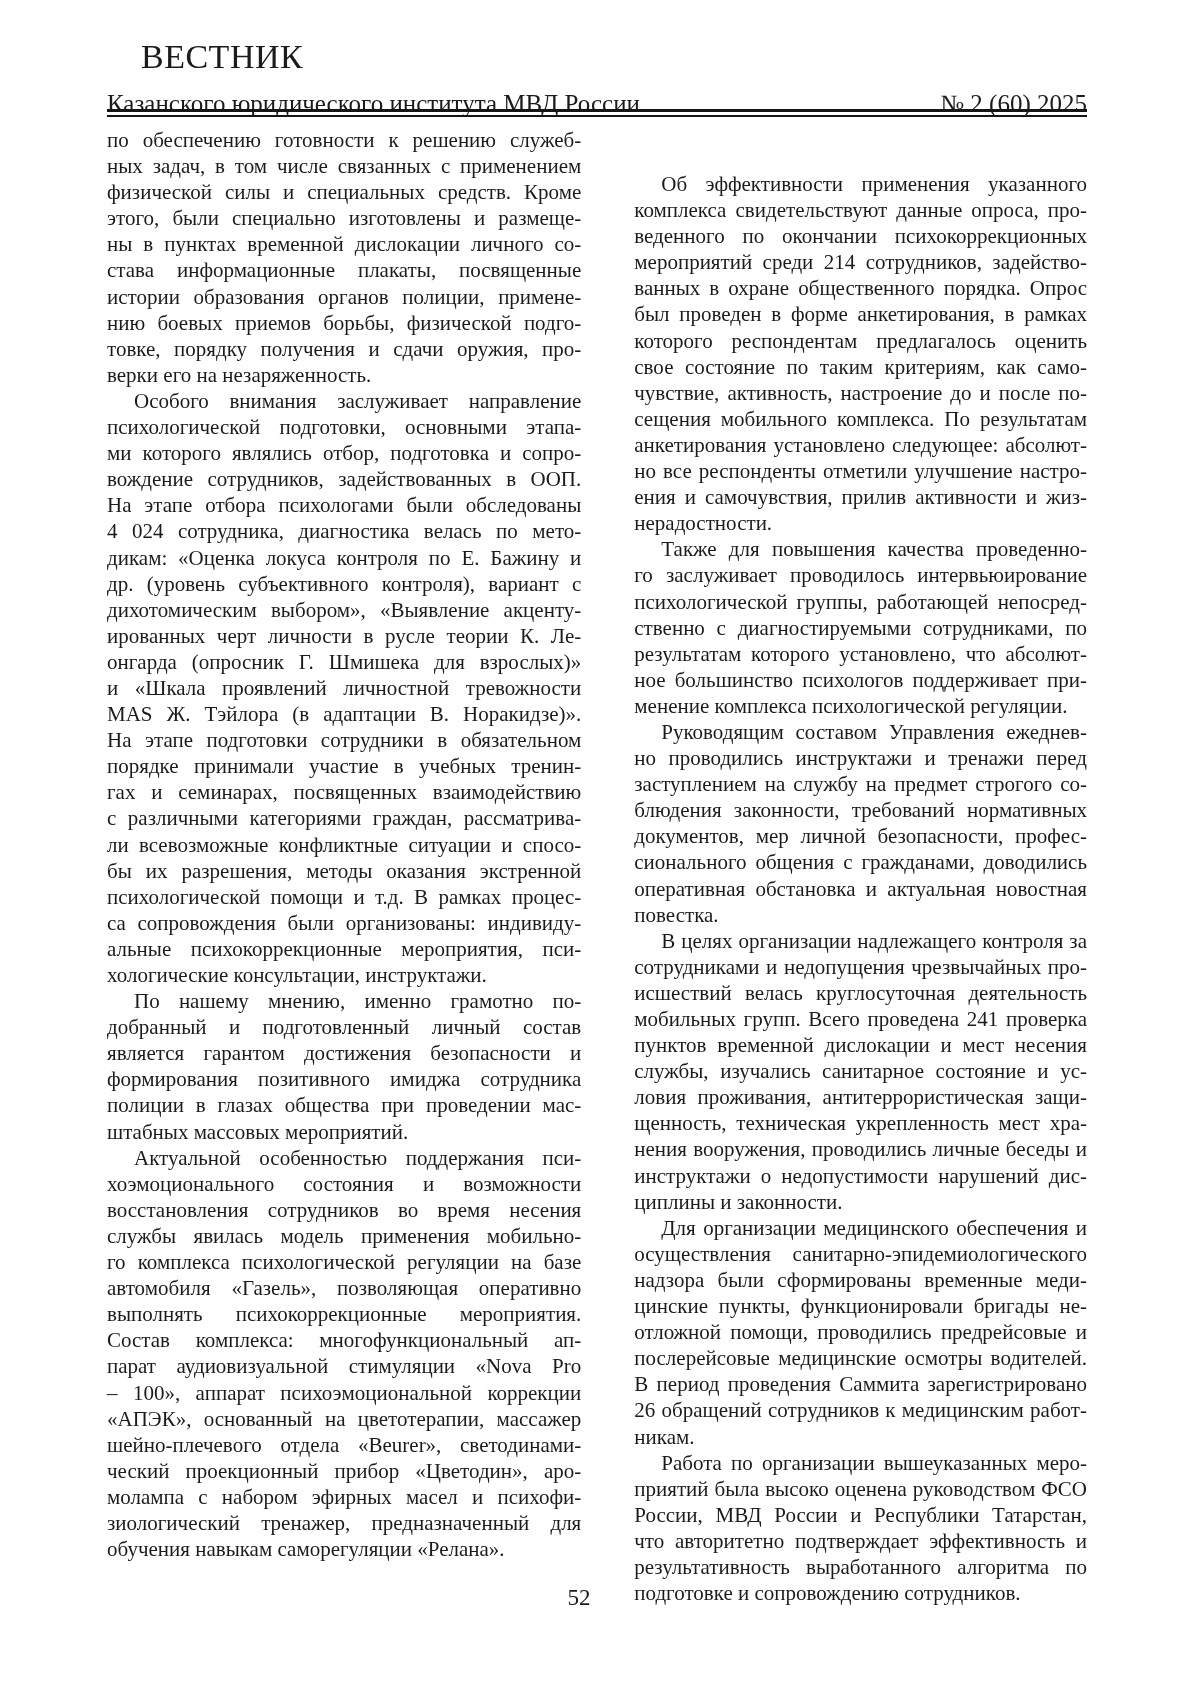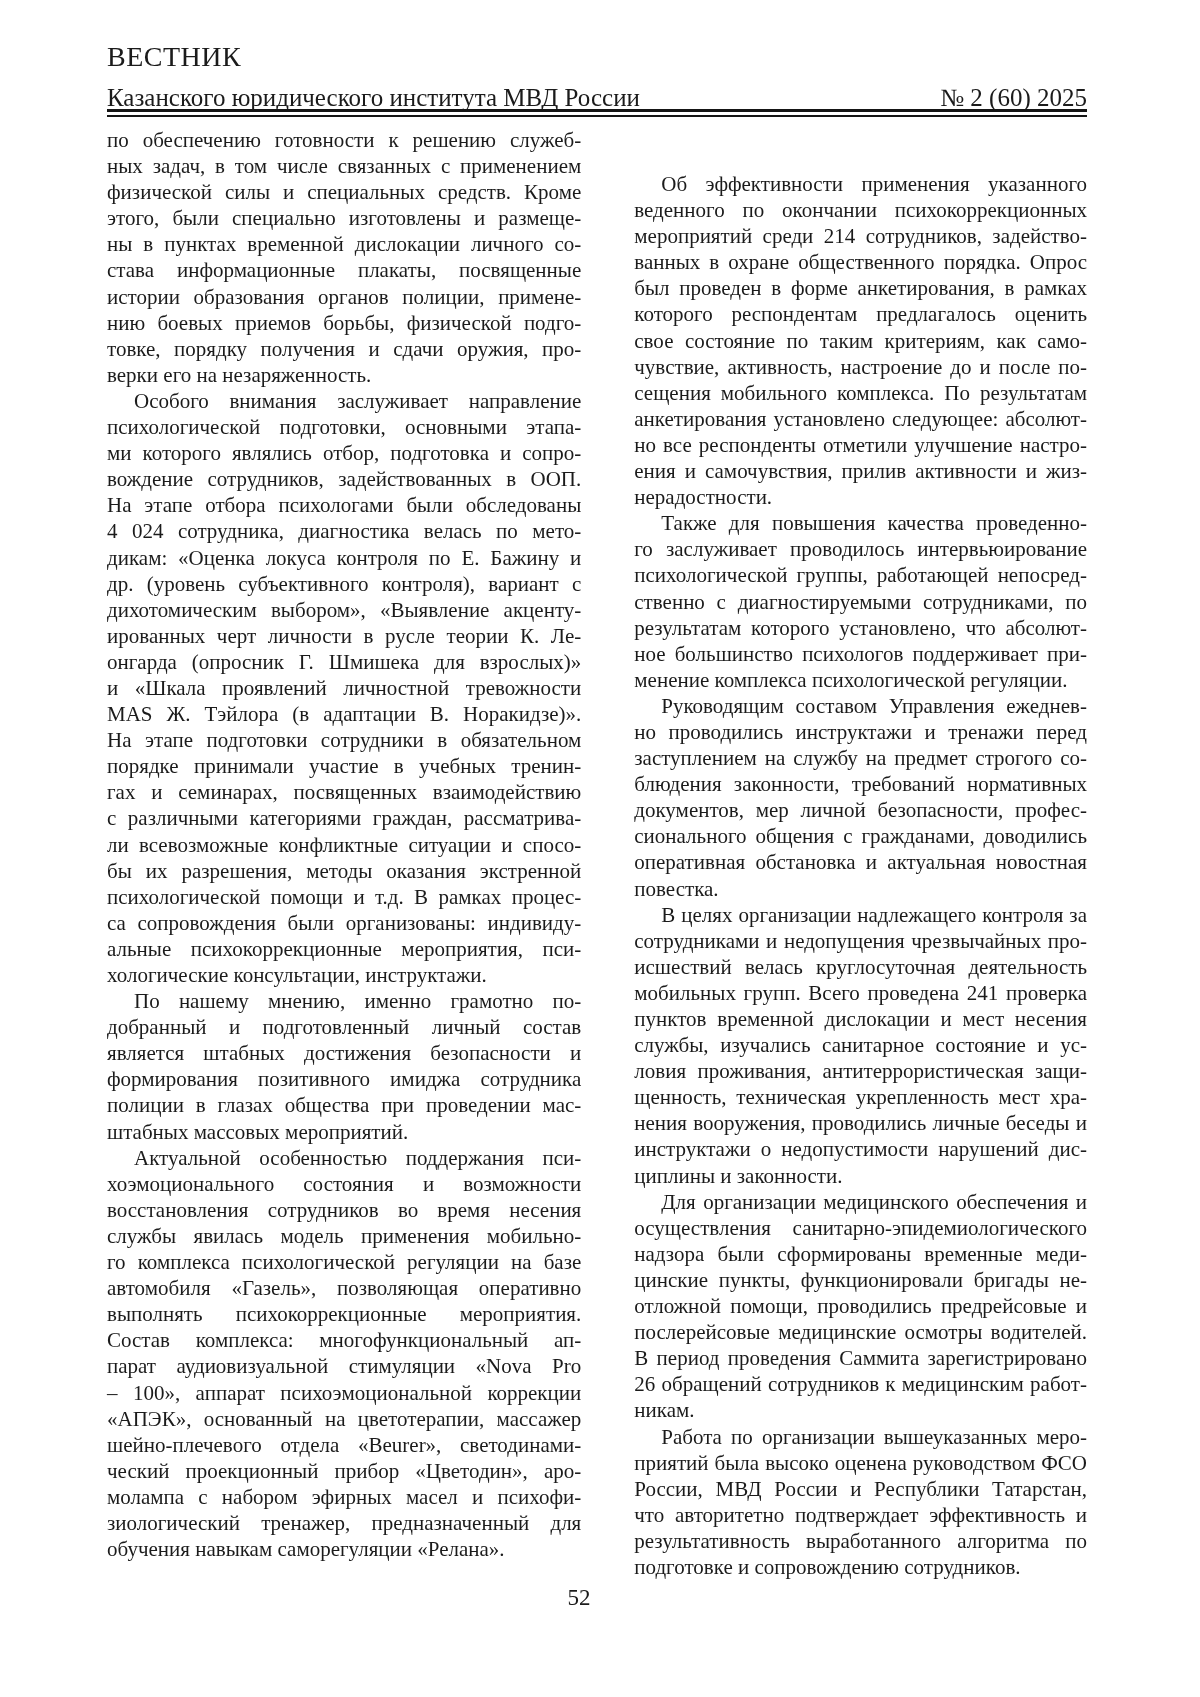--- a/index.html
+++ b/index.html
@@ -8,25 +8,25 @@
     background: #ffffff;
     font-family: "Liberation Serif", "DejaVu Serif", serif;
     color: #1b1b1b;
     position: relative;
     overflow: hidden;
   }
   .page { position: absolute; inset: 0; }
 
   .header { position: absolute; left: 107px; top: 42px; width: 980px; }
   .journal-title {
-    font-size: 28px; line-height: 30px; letter-spacing: 0.5px;
+    font-size: 34px; line-height: 30px; letter-spacing: 0.5px; margin-left: 34px;
   }
   .header-row {
     display: flex; justify-content: space-between; align-items: baseline;
-    margin-top: 12px;
+    margin-top: 18px;
   }
   .journal-subtitle { font-size: 25px; }
   .issue-number { font-size: 25px; }
 
   .header-rule { position: absolute; left: 107px; top: 109px; width: 980px; }
   .header-rule .rule-thick { height: 3px; background: #151515; }
   .header-rule .rule-thin  { height: 2px; background: #151515; margin-top: 3px; }
 
   .content {
     position: absolute; left: 107px; top: 127px; width: 980px;
@@ -99,21 +99,21 @@
         <div class="line">гах и семинарах, посвященных взаимодействию</div>
         <div class="line">с различными категориями граждан, рассматрива-</div>
         <div class="line">ли всевозможные конфликтные ситуации и спосо-</div>
         <div class="line">бы их разрешения, методы оказания экстренной</div>
         <div class="line">психологической помощи и т.д. В рамках процес-</div>
         <div class="line">са сопровождения были организованы: индивиду-</div>
         <div class="line">альные психокоррекционные мероприятия, пси-</div>
         <div class="line pend">хологические консультации, инструктажи.</div>
         <div class="line pstart">По нашему мнению, именно грамотно по-</div>
         <div class="line">добранный и подготовленный личный состав</div>
-        <div class="line">является штабных достижения безопасности и</div>
+        <div class="line">является гарантом достижения безопасности и</div>
         <div class="line">формирования позитивного имиджа сотрудника</div>
         <div class="line">полиции в глазах общества при проведении мас-</div>
         <div class="line pend">штабных массовых мероприятий.</div>
         <div class="line pstart">Актуальной особенностью поддержания пси-</div>
         <div class="line">хоэмоционального состояния и возможности</div>
         <div class="line">восстановления сотрудников во время несения</div>
         <div class="line">службы явилась модель применения мобильно-</div>
         <div class="line">го комплекса психологической регуляции на базе</div>
         <div class="line">автомобиля «Газель», позволяющая оперативно</div>
         <div class="line">выполнять психокоррекционные мероприятия.</div>
@@ -122,20 +122,21 @@
         <div class="line">– 100», аппарат психоэмоциональной коррекции</div>
         <div class="line">«АПЭК», основанный на цветотерапии, массажер</div>
         <div class="line">шейно-плечевого отдела «Beurer», светодинами-</div>
         <div class="line">ческий проекционный прибор «Цветодин», аро-</div>
         <div class="line">молампа с набором эфирных масел и психофи-</div>
         <div class="line">зиологический тренажер, предназначенный для</div>
         <div class="line pend">обучения навыкам саморегуляции «Релана».</div>
       </div>
     <div class="column col-right">
         <div class="line pstart">Об эффективности применения указанного</div>
+        <div class="line">комплекса свидетельствуют данные опроса, про-</div>
         <div class="line">веденного по окончании психокоррекционных</div>
         <div class="line">мероприятий среди 214 сотрудников, задейство-</div>
         <div class="line">ванных в охране общественного порядка. Опрос</div>
         <div class="line">был проведен в форме анкетирования, в рамках</div>
         <div class="line">которого респондентам предлагалось оценить</div>
         <div class="line">свое состояние по таким критериям, как само-</div>
         <div class="line">чувствие, активность, настроение до и после по-</div>
         <div class="line">сещения мобильного комплекса. По результатам</div>
         <div class="line">анкетирования установлено следующее: абсолют-</div>
         <div class="line">но все респонденты отметили улучшение настро-</div>

